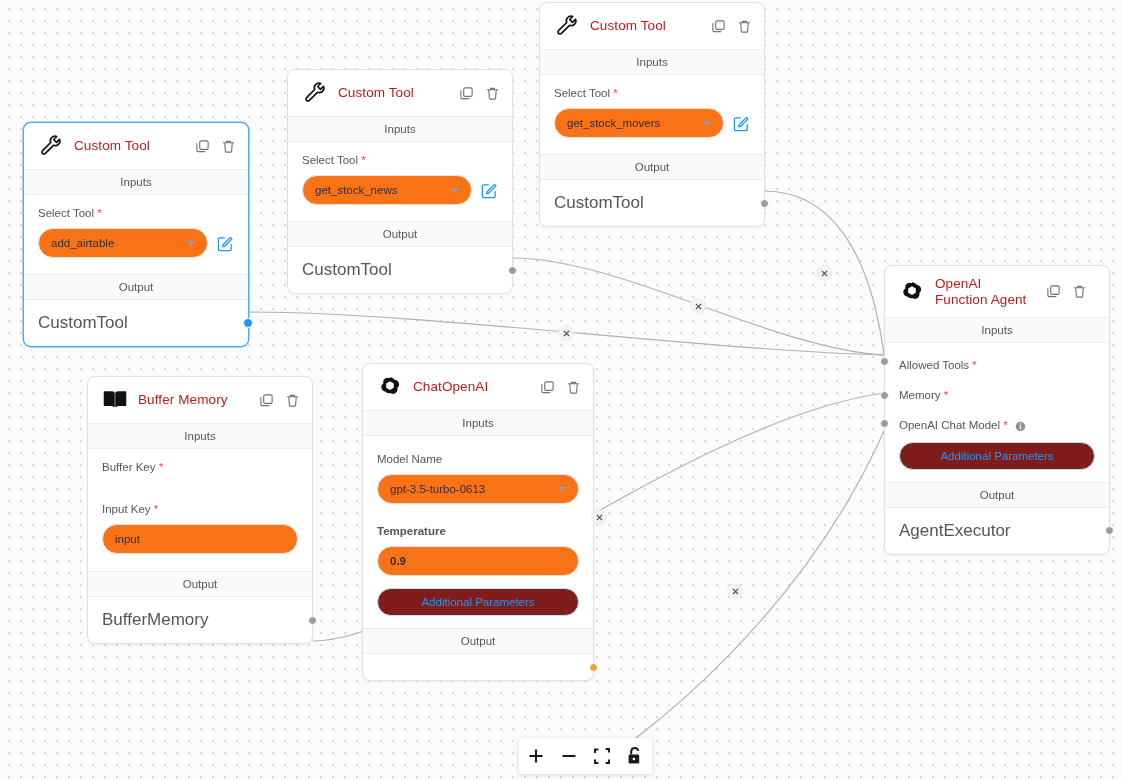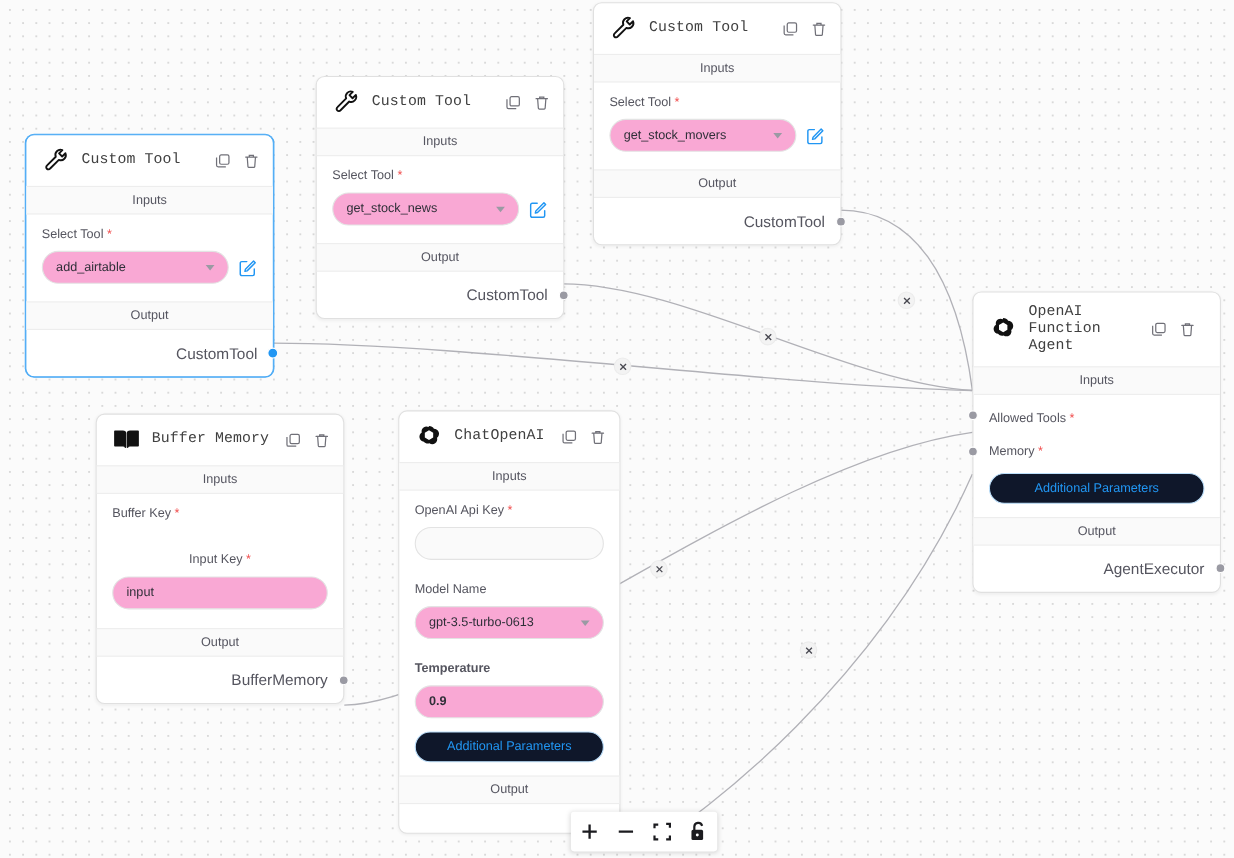--- a/index.html
+++ b/index.html
@@ -58,24 +58,23 @@
     min-height: 44px;
   }
   .node-icon {
     width: 26px; height: 26px;
     display: flex; align-items: center; justify-content: center;
     flex: 0 0 26px;
   }
   .node-title {
     flex: 1 1 auto;
     font-size: 13.5px;
-    color: #404040;
+    color: #b91c1c;
     line-height: 1.15;
     letter-spacing: 0.1px;
-    font-family: Liberation Mono, monospace;
   }
   .node-actions { display: flex; gap: 10px; align-items: center; flex: 0 0 auto; }
   .icon-btn { cursor: pointer; width: 16px; height: 16px; display:flex; align-items:center; justify-content:center; }
 
   .section-bar {
     background: #fafafa;
     border-top: 1px solid #ededed;
     border-bottom: 1px solid #ededed;
     text-align: center;
     font-size: 11.5px;
@@ -91,21 +90,21 @@
     display: block;
   }
   .req { color: #f04b4b; font-size: 11.5px; }
 
   .input-row { display: flex; align-items: center; gap: 9px; }
   .select-box, .text-box {
     flex: 1 1 auto;
     height: 30px;
     border: 1px solid #e3e3e3;
     border-radius: 15px;
-    background: #f9a8d4;
+    background: #f97316;
     display: flex; align-items: center;
     padding: 0 12px;
     font-size: 11.5px;
     color: #2f2f38;
     cursor: pointer;
     position: relative;
   }
   .text-box { cursor: text; }
   .text-box.empty { background: #fafafa; }
   .caret {
@@ -119,21 +118,21 @@
   .edit-icon { flex: 0 0 16px; cursor: pointer; display:flex; }
 
   .pill-btn {
     margin: 8px 14px 12px 14px;
     height: 28px;
     border: 1px solid #bcdffb;
     border-radius: 14px;
     color: #2196f3;
     font-size: 11.5px;
     display: flex; align-items: center; justify-content: center;
-    background: #0f172a;
+    background: #7f1d1d;
     cursor: pointer;
   }
 
   .anchor-row {
     position: relative;
     padding: 13px 14px 13px 14px;
     font-size: 11.5px;
     color: #55555f;
   }
   .anchor-dot {
@@ -146,22 +145,21 @@
     cursor: crosshair;
   }
   .anchor-dot.left { left: -5px; }
   .anchor-dot.right { right: -5px; }
   .anchor-dot.sel { background: #2196f3; width: 10px; height: 10px; margin-top: -5px; }
   .anchor-dot.orange { background: #e8a33d; }
 
   .out-row {
     position: relative;
     padding: 13px 14px;
-    text-align: right;
-    font-size: 14px;
+    font-size: 17px;
     color: #55555f;
   }
   .info-dot {
     display: inline-flex; vertical-align: middle;
     margin-left: 4px;
   }
 
   
   #toolbar {
     position: absolute;
@@ -378,36 +376,36 @@
           <svg width="15" height="15" viewBox="0 0 16 16">
               <path d="M2.5 4h11M6 4V2.5h4V4M4 4l.7 9.2A1 1 0 0 0 5.7 14h4.6a1 1 0 0 0 1-.8L12 4" fill="none" stroke="#707078" stroke-width="1.2" stroke-linecap="round"></path>
             </svg>
         </span>
       </span>
     </div>
     <div class="section-bar">Inputs</div>
     <div class="field">
       <span class="field-label"><span>Buffer Key</span> <span class="req">*</span></span>
     </div>
-    <div class="field" style="padding-top:17px;text-align:center;">
+    <div class="field" style="padding-top:17px;">
       <span class="field-label"><span>Input Key</span> <span class="req">*</span></span>
       <div class="input-row">
         <div class="text-box">
           <span>input</span>
         </div>
       </div>
     </div>
     <div class="section-bar" style="margin-top:13px;">Output</div>
     <div class="out-row">
       <span>BufferMemory</span>
       <span class="anchor-dot right"></span>
     </div>
   </div>
 
-  <div class="node" style="left:362px;top:373px;width:202px;">
+  <div class="node" style="left:362px;top:363px;width:232px;">
     <div class="node-header">
       <span class="node-icon">
         <svg width="24" height="24" viewBox="0 0 24 24">
             <path d="M12 2.2c2 0 3.6 1 4.5 2.5 2 0 3.8 1.3 4.4 3.2.6 1.9-.1 3.9-1.6 5 .6 1.9-.1 3.9-1.7 5-1.6 1.2-3.7 1.1-5.2 0-1.8.7-3.9.1-5.1-1.4-1.9-.2-3.5-1.6-3.9-3.5-.4-1.9.4-3.8 2-4.8-.5-1.9.3-3.9 2-4.9 1.3-.8 2.9-.8 4.2-.1zM12 6.2 8.2 8.4v4.4L12 15l3.8-2.2V8.4z" fill="#111"></path>
           </svg>
       </span>
       <span class="node-title">ChatOpenAI</span>
       <span class="node-actions">
         <span class="icon-btn">
           <svg width="15" height="15" viewBox="0 0 16 16">
@@ -416,28 +414,20 @@
             </svg>
         </span>
         <span class="icon-btn">
           <svg width="15" height="15" viewBox="0 0 16 16">
               <path d="M2.5 4h11M6 4V2.5h4V4M4 4l.7 9.2A1 1 0 0 0 5.7 14h4.6a1 1 0 0 0 1-.8L12 4" fill="none" stroke="#707078" stroke-width="1.2" stroke-linecap="round"></path>
             </svg>
         </span>
       </span>
     </div>
     <div class="section-bar">Inputs</div>
-    <div class="field">
-      <span class="field-label"><span>OpenAI Api Key</span> <span class="req">*</span></span>
-      <div class="input-row">
-        <div class="text-box empty">
-          <span></span>
-        </div>
-      </div>
-    </div>
     <div class="field" style="padding-top:17px;">
       <span class="field-label">Model Name</span>
       <div class="input-row">
         <div class="select-box">
           <span>gpt-3.5-turbo-0613</span>
           <span class="caret"></span>
         </div>
       </div>
     </div>
     <div class="field" style="padding-top:17px;font-weight:bold;">
@@ -484,20 +474,32 @@
       <span>Allowed Tools</span>
       <span class="req">*</span>
     </div>
 
     <div class="anchor-row" style="padding-top:9px;padding-bottom:9px;">
       <span class="anchor-dot left"></span>
       <span>Memory</span>
       <span class="req">*</span>
     </div>
 
+    <div class="anchor-row" style="padding-top:9px;padding-bottom:6px;">
+      <span class="anchor-dot left"></span>
+      <span>OpenAI Chat Model</span>
+      <span class="req">*</span>
+      <span class="info-dot">
+        <svg width="11" height="11" viewBox="0 0 12 12">
+            <circle cx="6" cy="6" r="5.2" fill="#8f8f98"></circle>
+            <rect x="5.3" y="5" width="1.4" height="4" fill="#fff"></rect>
+            <circle cx="6" cy="3.3" r="0.85" fill="#fff"></circle>
+          </svg>
+      </span>
+    </div>
 
     <div class="pill-btn" style="margin-top:4px;">Additional Parameters</div>
 
     <div class="section-bar">Output</div>
     <div class="out-row">
       <span>AgentExecutor</span>
       <span class="anchor-dot right"></span>
     </div>
   </div>
 

